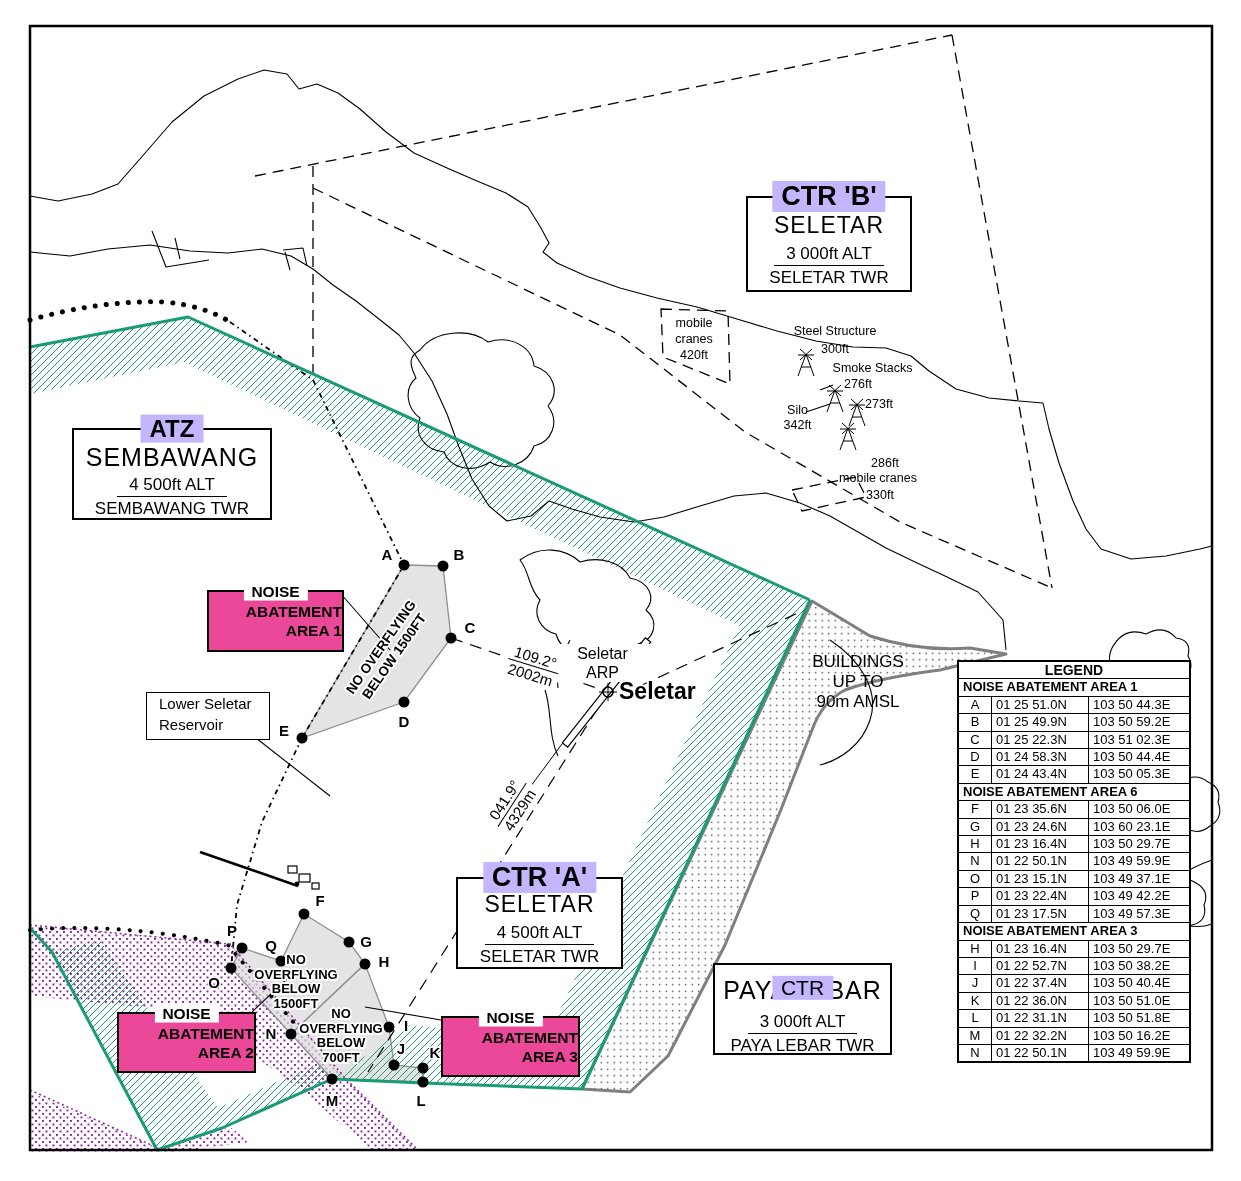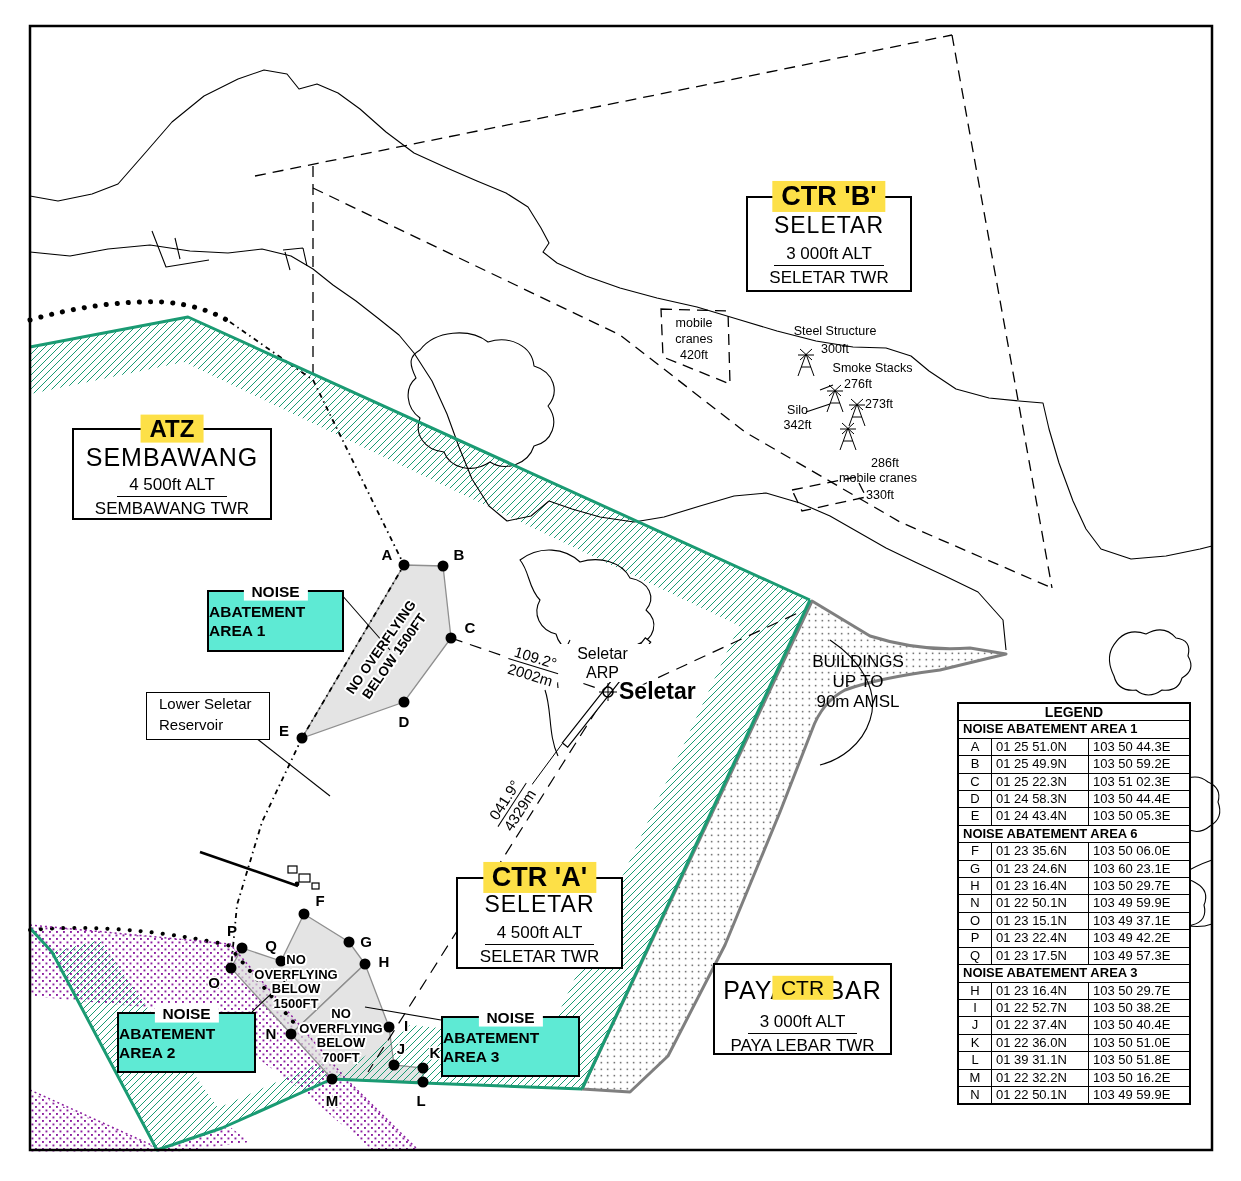--- a/index.html
+++ b/index.html
@@ -20,43 +20,43 @@
   .grey-band{stroke:var(--greyline);stroke-width:3;fill:url(#dotsPat);stroke-linejoin:round;}
   .noise-poly{fill:#D8D8D8;fill-opacity:0.7;stroke:#8F8F8F;stroke-width:1.3;}
   .pt-dot{fill:#000;}
   .pt-label{font:bold 15px "Liberation Sans",sans-serif;text-anchor:middle;fill:#000;
             paint-order:stroke;stroke:#fff;stroke-width:3px;}
   .leader{stroke:#000;stroke-width:1.1;fill:none;}
   .leader-thick{stroke:#000;stroke-width:2.6;fill:none;}
   .struct{fill:#fff;stroke:#000;stroke-width:1.2;}
 
   .ibox{position:absolute;border:2.2px solid #000;background:#fff;text-align:center;}
-  .btitle{position:absolute;top:0;left:50%;transform:translate(-50%,-55%);background:#fde047;
+  .btitle{position:absolute;top:0;left:50%;transform:translate(-50%,-55%);background:#c4b5fd;
           padding:0 9px;white-space:nowrap;font-weight:bold;}
   .btitle.normal{font-weight:normal;margin-top:24px;}
   .bname{font-size:23px;margin-top:14px;letter-spacing:1px;}
   .fr{display:inline-block;border-bottom:1.8px solid #000;padding:0 12px 1px;font-size:17px;margin-top:5px;}
   .twr{font-size:17px;margin-top:2px;}
 
-  .nbox{position:absolute;border:2px solid #000;background:#5eead4;text-align:left;
+  .nbox{position:absolute;border:2px solid #000;background:#ec4899;text-align:right;
         font-weight:bold;font-size:15.5px;line-height:19px;}
   .nbox .ntitle{position:absolute;top:0;left:50%;transform:translate(-50%,-55%);
         background:#fff;padding:0 8px;white-space:nowrap;}
   .nbox .nbody{margin-top:10px;}
 
   .cbox{position:absolute;border:1.8px solid #000;background:#fff;font-size:15px;line-height:21px;}
   .lbl{position:absolute;text-align:center;white-space:nowrap;}
   .halo{text-shadow:-1.5px -1.5px 0 #fff,1.5px -1.5px 0 #fff,-1.5px 1.5px 0 #fff,1.5px 1.5px 0 #fff,
         0 -2px 0 #fff,0 2px 0 #fff,-2px 0 0 #fff,2px 0 0 #fff;}
   .obs{position:absolute;font-size:12.5px;text-align:center;white-space:nowrap;}
   .bearing{position:absolute;text-align:center;font-size:15px;background:#fff;padding:0 2px;}
   .bearing .deg{border-bottom:1.5px solid #000;padding:0 4px;}
   .overfly{position:absolute;font-weight:bold;text-align:center;}
 
-  table.legend{position:absolute;left:957px;top:702px;border-collapse:collapse;background:#fff;
+  table.legend{position:absolute;left:957px;top:660px;border-collapse:collapse;background:#fff;
         font-size:13px;border:2px solid #000;}
   table.legend td{border:1.6px solid #000;padding:0 4px;height:16.4px;line-height:16.4px;white-space:nowrap;}
   table.legend td.ttl{font-weight:bold;text-align:center;font-size:14px;}
   table.legend td.sec{font-weight:bold;}
   table.legend td.pt{text-align:center;width:24px;}
   table.legend td.lat{width:88px;}
   table.legend td.lon{width:92px;}
 </style>
 </head>
 <body>
@@ -391,21 +391,21 @@
           <td class="lat">01 22 37.4N</td>
           <td class="lon">103 50 40.4E</td>
         </tr>
         <tr>
           <td class="pt">K</td>
           <td class="lat">01 22 36.0N</td>
           <td class="lon">103 50 51.0E</td>
         </tr>
         <tr>
           <td class="pt">L</td>
-          <td class="lat">01 39 31.1N</td>
+          <td class="lat">01 22 31.1N</td>
           <td class="lon">103 50 51.8E</td>
         </tr>
         <tr>
           <td class="pt">M</td>
           <td class="lat">01 22 32.2N</td>
           <td class="lon">103 50 16.2E</td>
         </tr>
         <tr>
           <td class="pt">N</td>
           <td class="lat">01 22 50.1N</td>

